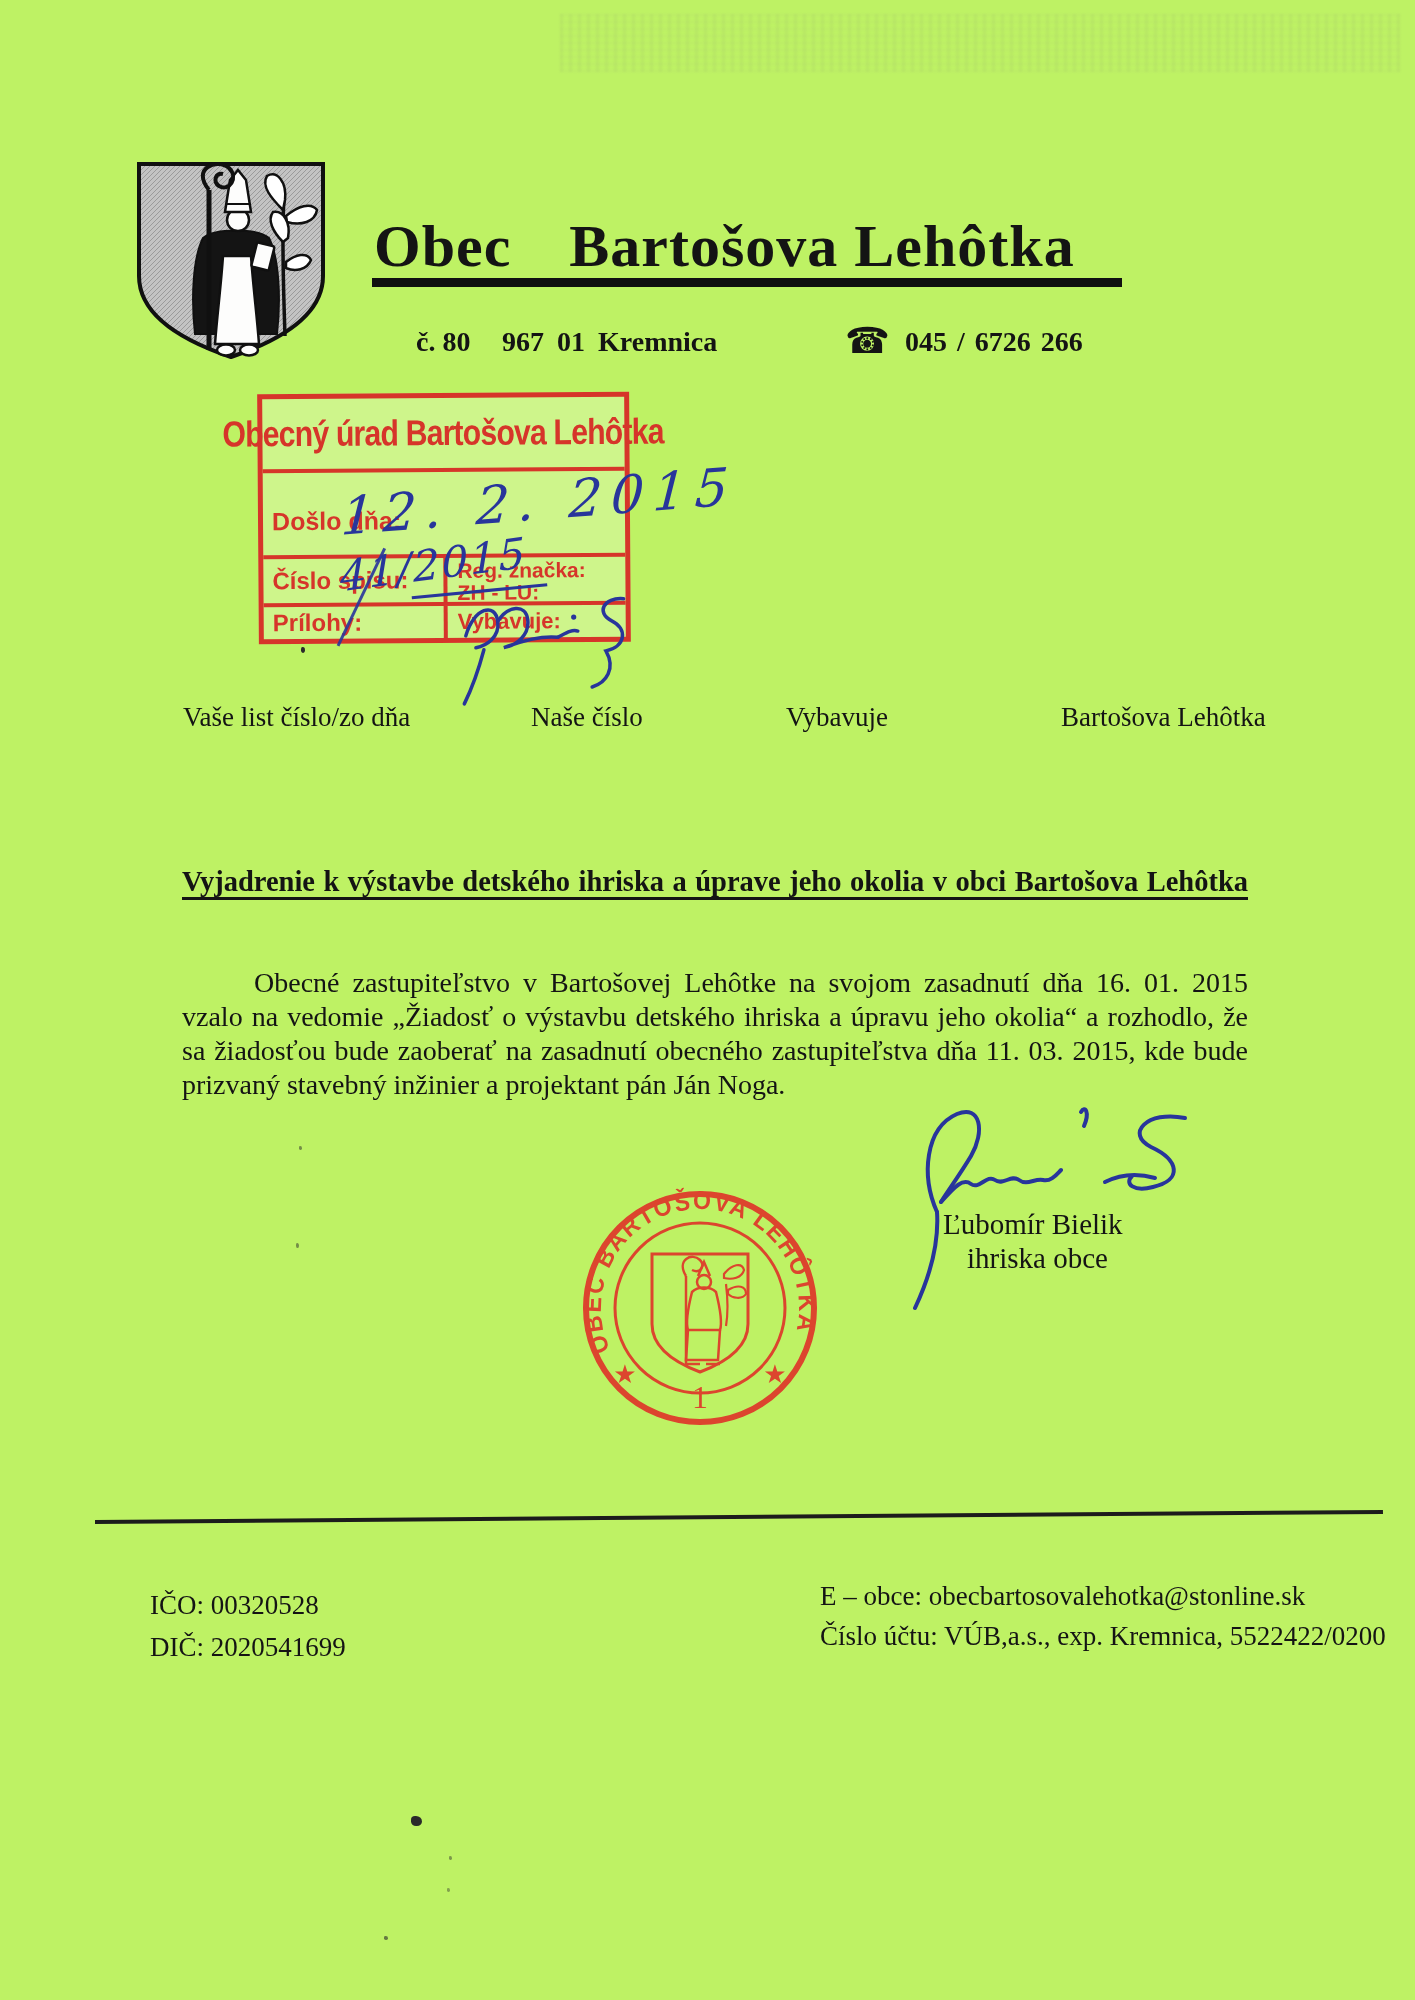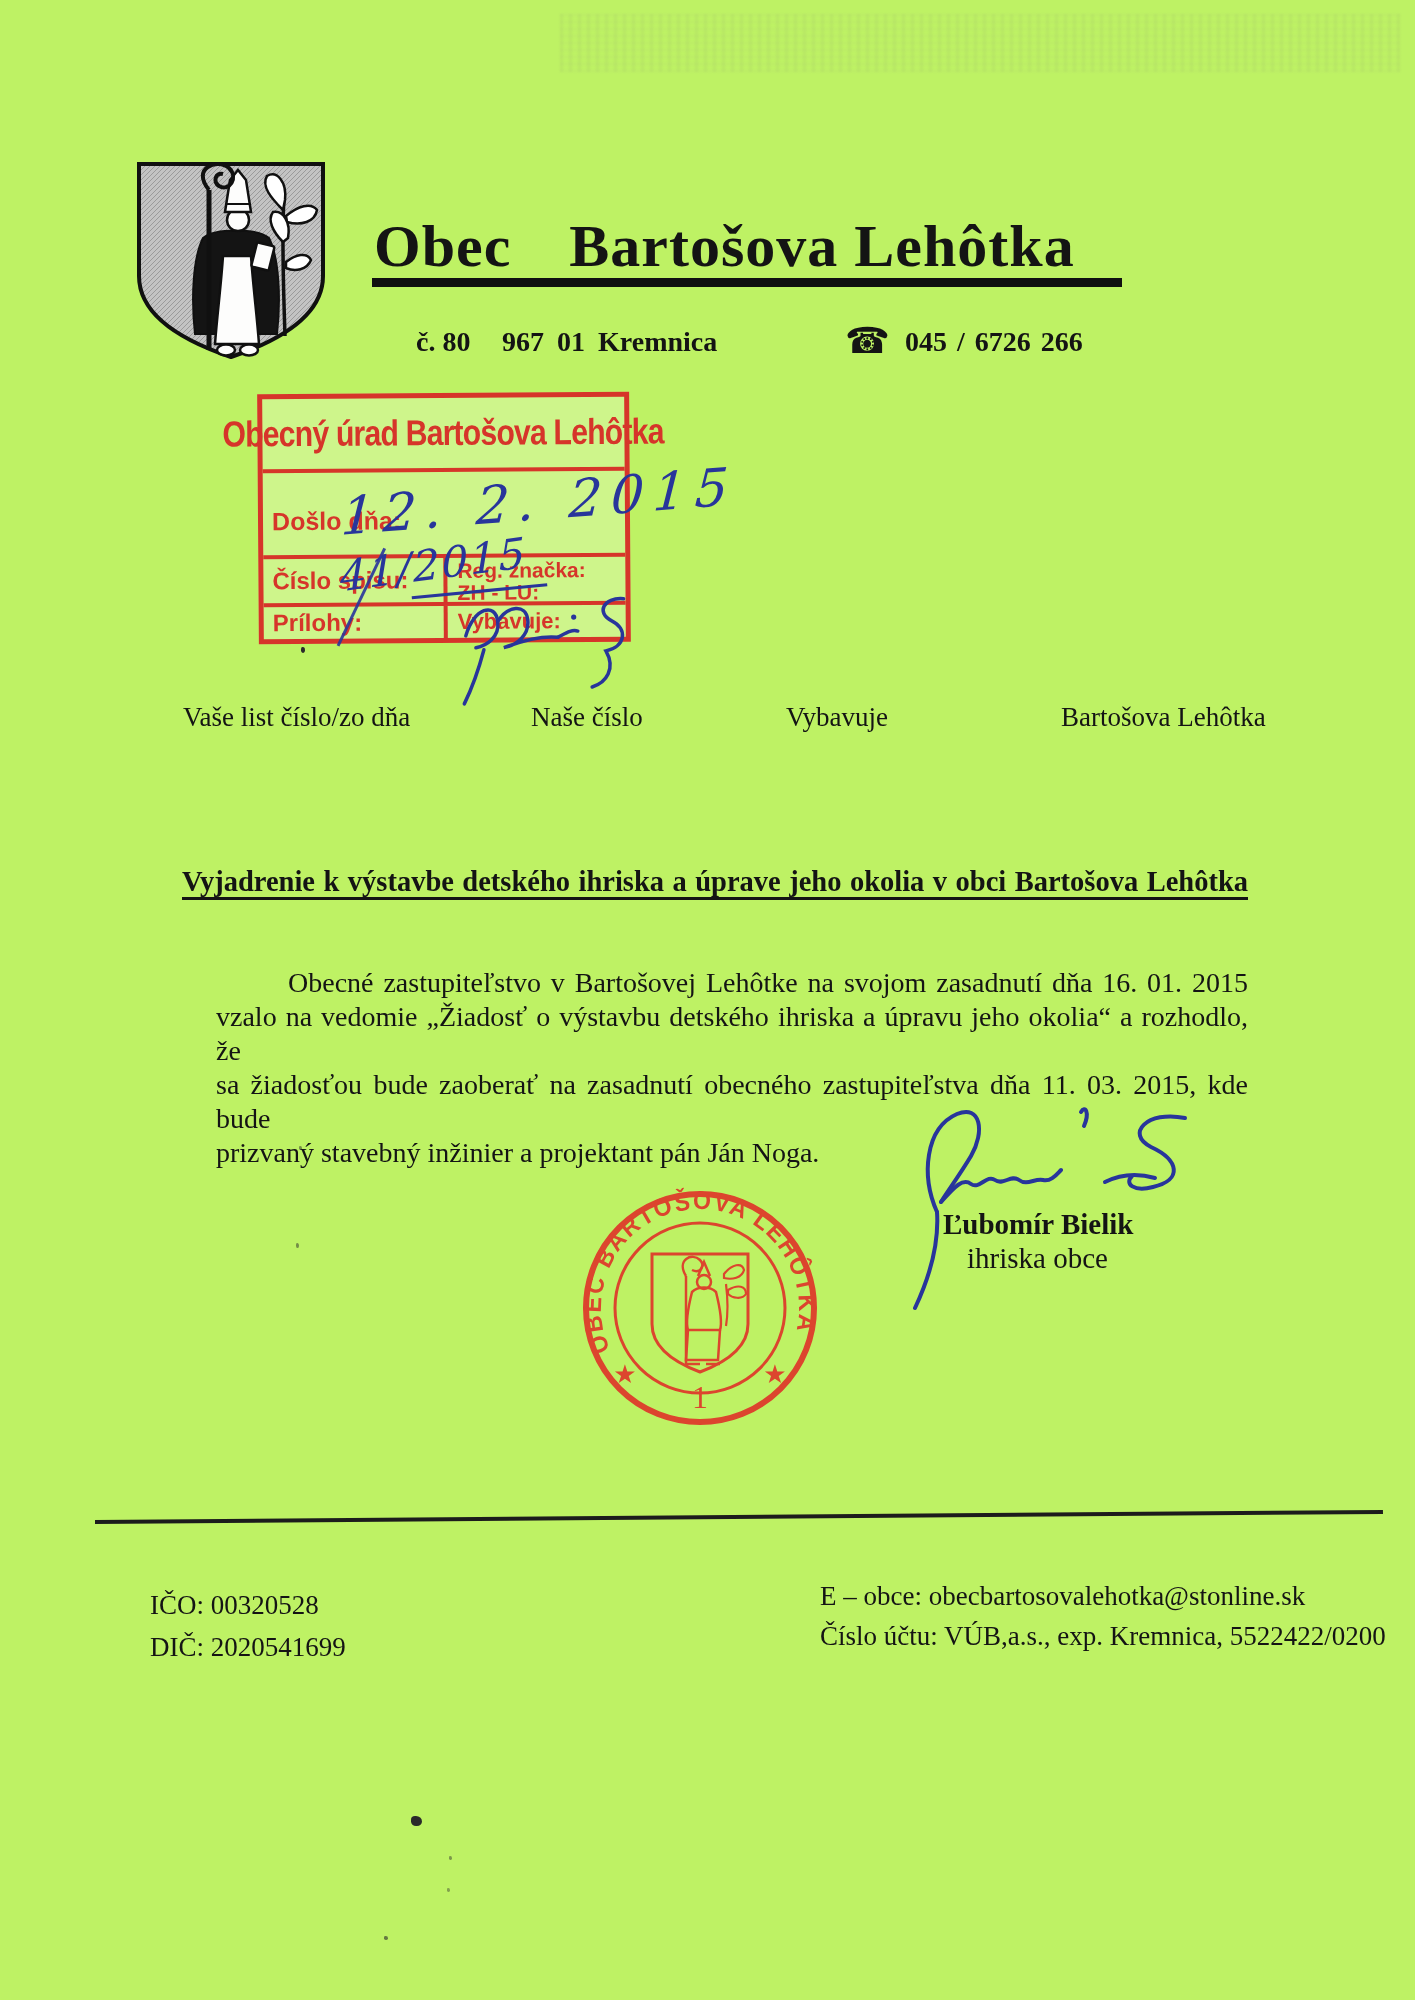--- a/index.html
+++ b/index.html
@@ -65,27 +65,27 @@
   .ref-row span{position:absolute; top:0; white-space:nowrap;}
   .ref-c1{left:183px;} .ref-c2{left:531px;} .ref-c3{left:786px;} .ref-c4{left:1061px;}
   
   .subject{
     position:absolute; left:182px; top:866px; width:1066px;
     font-size:28.5px; font-weight:bold;
     text-align:justify; text-align-last:justify;
     text-decoration:underline; text-decoration-thickness:2.5px; text-underline-offset:6px;
   }
   .body-block{position:absolute; left:182px; top:966px; width:1066px; font-size:28px; line-height:34px;}
-  .bl{text-align:justify; text-align-last:justify;margin-left:34px;}
+  .bl{text-align:justify; text-align-last:justify;}
   .bl-first{text-indent:72px;}
   .bl-last{text-align:right; text-align-last:left;}
   .closing{position:absolute; left:257px; top:1106px; font-size:28px;}
   
   .main-sig{position:absolute; left:885px; top:1090px; width:330px; height:250px; overflow:visible;}
-  .sig-name{position:absolute; left:943px; top:1208px; font-size:29px; font-weight:bold; white-space:nowrap;}
+  .sig-name{position:absolute; left:943px; top:1208px; font-size:29px; font-weight:normal; white-space:nowrap;}
   .sig-role{position:absolute; left:967px; top:1242px; font-size:29px; white-space:nowrap;}
   .seal{position:absolute; left:577px; top:1185px; width:246px; height:246px; opacity:.93;}
   
   .footer-rule{position:absolute; left:95px; top:1520px; width:1288px; height:3.5px; background:#1c1c1c; transform:rotate(-0.45deg); transform-origin:left center;}
   .footer-left{position:absolute; left:150px; top:1584px; font-size:27px; line-height:42px;}
   .footer-right{position:absolute; left:820px; top:1576px; font-size:27px; line-height:40px;}
 </style>
 </head>
 <body>
 

